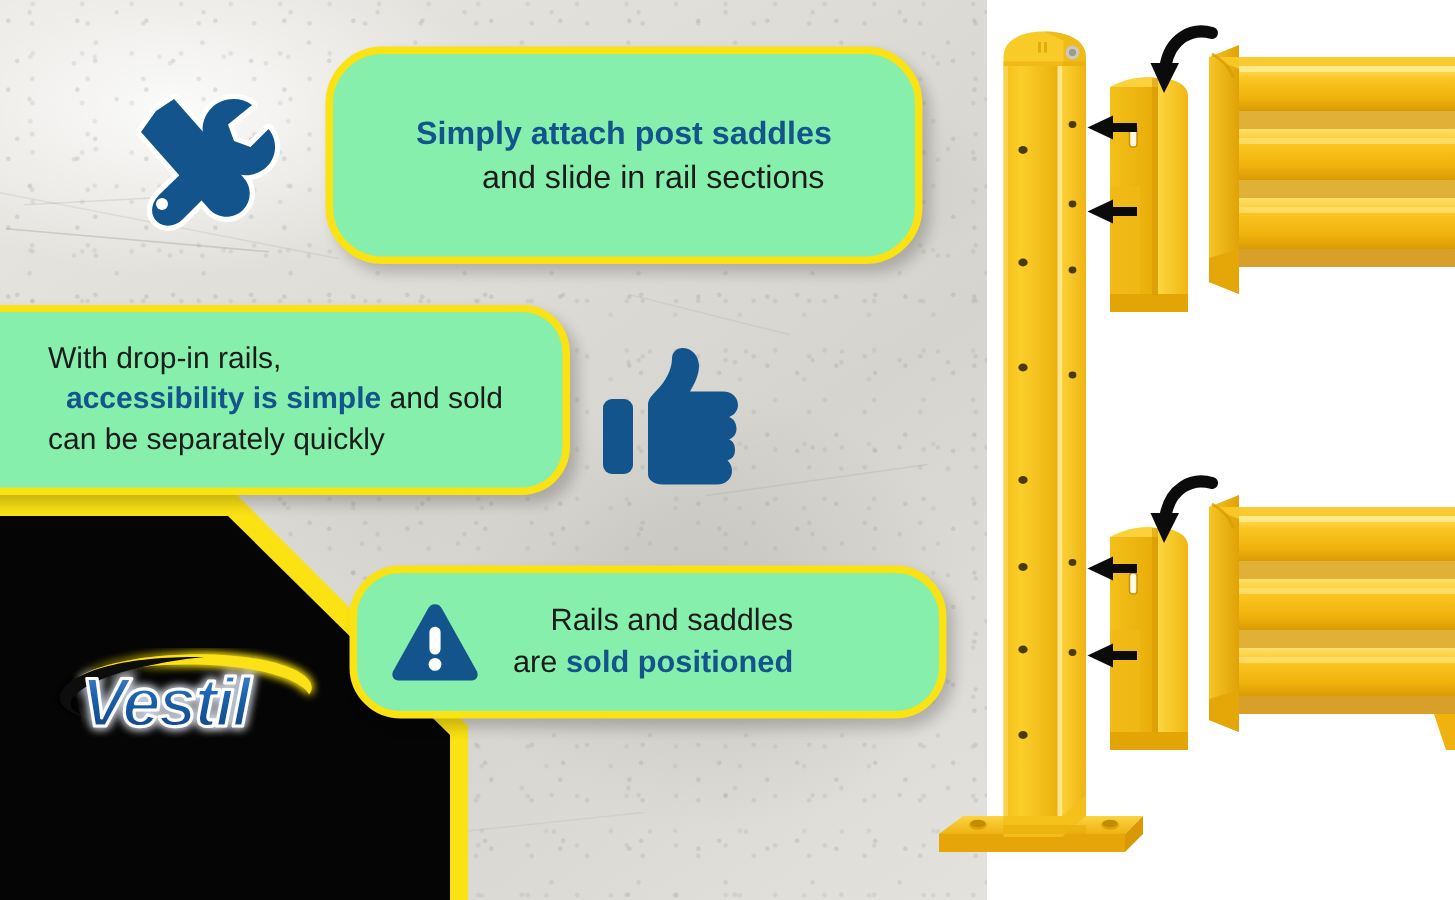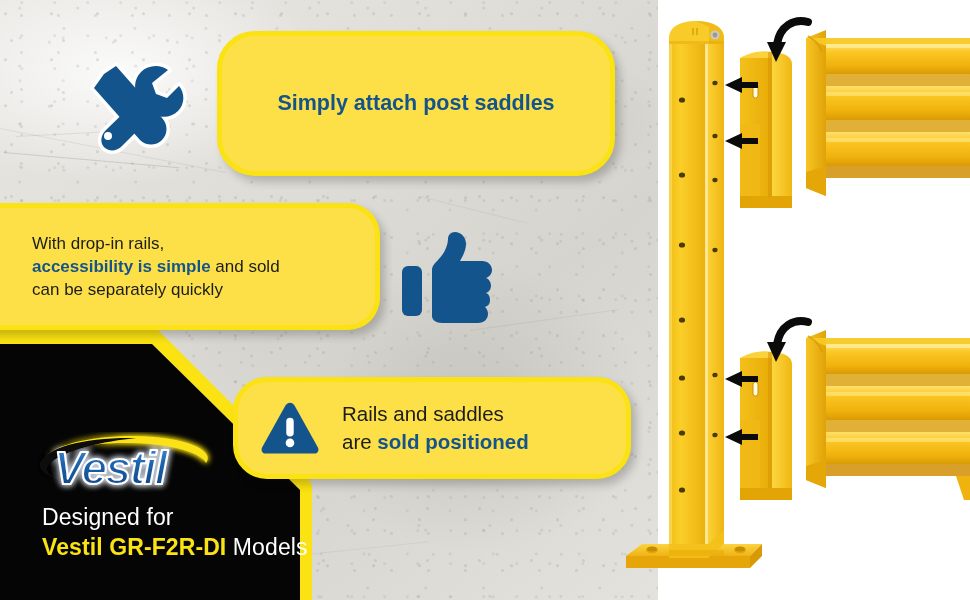--- a/index.html
+++ b/index.html
@@ -60,43 +60,43 @@
   }
   .vestil-logo svg { display: block; width: 182px; height: 62px; }
 
   .brand-lines { position: absolute; left: 42px; top: 503px; width: 330px; }
   .brand-line1 { font-size: 23px; color: #ffffff; line-height: 1.22; letter-spacing: .1px; }
   .brand-line2 { font-size: 23px; color: #ffffff; line-height: 1.22; letter-spacing: .1px; margin-top: 2px; }
   .brand-line2 b { color: #FBE213; font-weight: 700; }
 
   
   .bubble {
-    position: absolute; background: #fde047; border: 5px solid #FBE213;
+    position: absolute; background: #86efac; border: 5px solid #FBE213;
     box-shadow: 5px 6px 9px rgba(0,0,0,.20);
   }
   #bubble-1 {
     left: 217px; top: 31px; width: 398px; height: 145px; border-radius: 38px;
     display: flex; align-items: center; justify-content: center;
   }
   .b1-text { text-align: left; padding: 0 14px; }
   .b1-l1 { font-size: 21.5px; font-weight: 700; color: #14548C; line-height: 1.34; white-space: nowrap; }
   .b1-l2 { font-size: 21.5px; color: #1c1c1c; line-height: 1.34; white-space: nowrap; margin-left: 44px; }
 
   #bubble-2 {
     left: -48px; top: 203px; width: 428px; height: 127px;
     border-radius: 0 32px 32px 0; border-left: none;
     display: flex; align-items: center;
   }
   .b2-text { padding-left: 80px; }
-  .b2-line { font-size: 17px; color: #1c1c1c; line-height: 1.36; white-space: nowrap; }
-  .b2-line b { color: #14548C; font-weight: 700; }
+  .b2-line { font-size: 20px; color: #1c1c1c; line-height: 1.36; white-space: nowrap; }
+  .b2-line b { color: #14548C; font-weight: 700; margin-left: 12px; }
 
   #bubble-3 {
     left: 233px; top: 377px; width: 398px; height: 102px; border-radius: 34px;
-    display: flex; align-items: center;
+    display: flex; align-items: center; text-align: right;
   }
   .b3-icon-wrap { width: 104px; display: flex; align-items: center; justify-content: center; flex: 0 0 auto; }
   .b3-text { }
   .b3-line { font-size: 20.5px; color: #1c1c1c; line-height: 1.36; white-space: nowrap; }
   .b3-line b { color: #14548C; font-weight: 700; }
 
   
   .icon-tools { position: absolute; left: 84px; top: 56px; width: 104px; height: 98px; }
   .icon-thumb { position: absolute; left: 398px; top: 232px; width: 96px; height: 92px; }
   .icon-tools svg, .icon-thumb svg, .b3-icon-wrap svg { display: block; }
@@ -143,24 +143,20 @@
       <g filter="url(#glow)">
         <path d="M6 30 C14 8 88 -2 140 8 C168 14 176 24 170 31 C166 22 140 12 96 11 C50 10 16 19 6 30 Z" fill="#FBE213"></path>
         <path d="M4 31 C10 15 50 5 100 6 C70 9 24 18 12 34 C9 39 14 44 24 47 C12 45 2 39 4 31 Z" fill="#0b0b0b"></path>
         <g fill="url(#vgrad)" stroke="#ffffff" stroke-width="2.1" stroke-linejoin="round" font-family="Liberation Serif, serif">
           <text x="18" y="52" font-size="46" font-weight="700" font-style="italic" font-family="Liberation Sans, sans-serif" letter-spacing="-1.5">Vestil</text>
         </g>
       </g>
     </svg>
   </div>
 
-  <div class="brand-lines">
-    <div class="brand-line1">Designed for</div>
-    <div class="brand-line2"><b>Vestil GR-F2R-DI</b><span> Models</span></div>
-  </div>
 
   <div class="icon-tools">
     <svg viewBox="0 0 104 98" xmlns="http://www.w3.org/2000/svg">
       <g stroke="#ffffff" stroke-width="7" stroke-linejoin="round" stroke-linecap="round" fill="#14548C">
         <path d="M20 18 L32 10 L78 62 C84 68 84 78 78 84 C72 90 62 90 56 84 L10 32 L20 18 Z"></path>
       </g>
       <g stroke="#ffffff" stroke-width="7" stroke-linejoin="round" stroke-linecap="round" fill="#14548C">
         <path d="M84 14 C76 8 64 9 57 16 C50 23 49 34 55 42 L22 74 C16 80 16 88 21 92 C26 96 33 95 38 90 L70 58
                  C78 63 88 61 94 55 C101 48 101 37 95 30 L83 42 L72 38 L68 27 L84 14 Z"></path>
       </g>
@@ -182,20 +178,21 @@
                  C94 42 91 45 88 46 C91 47 93 50 93 54 C93 57 91 60 88 61
                  C91 62 92 65 92 68 C92 72 90 74 87 75 C89 77 90 79 90 82
                  C90 87 86 91 80 91 L44 91 C38 91 34 88 34 84 Z"></path>
       </g>
     </svg>
   </div>
 
   <div class="bubble" id="bubble-1">
     <div class="b1-text">
       <div class="b1-l1">Simply attach post saddles</div>
+      <div class="b1-l2">and slide in rail sections</div>
     </div>
   </div>
 
   <div class="bubble" id="bubble-2">
     <div class="b2-text">
       <div class="b2-line">With drop-in rails,</div>
       <div class="b2-line"><b>accessibility is simple</b><span> and sold</span></div>
       <div class="b2-line">can be separately quickly</div>
     </div>
   </div>

